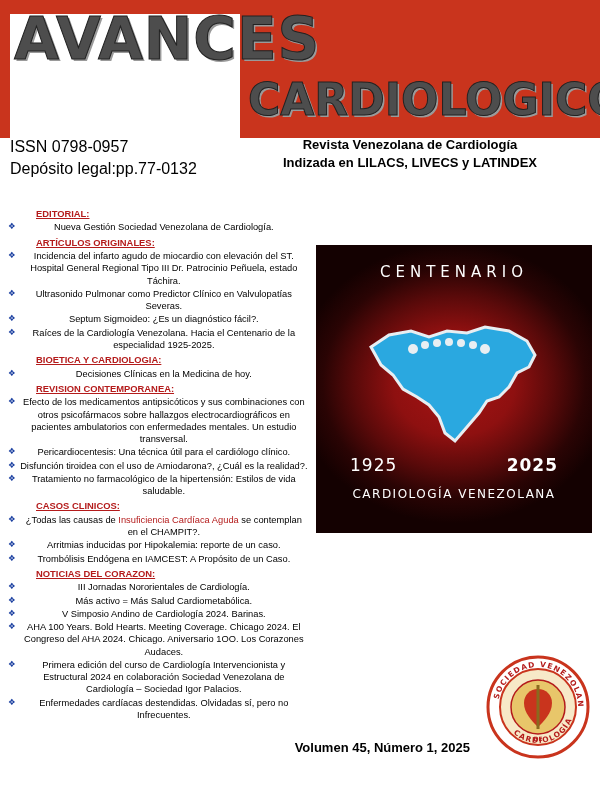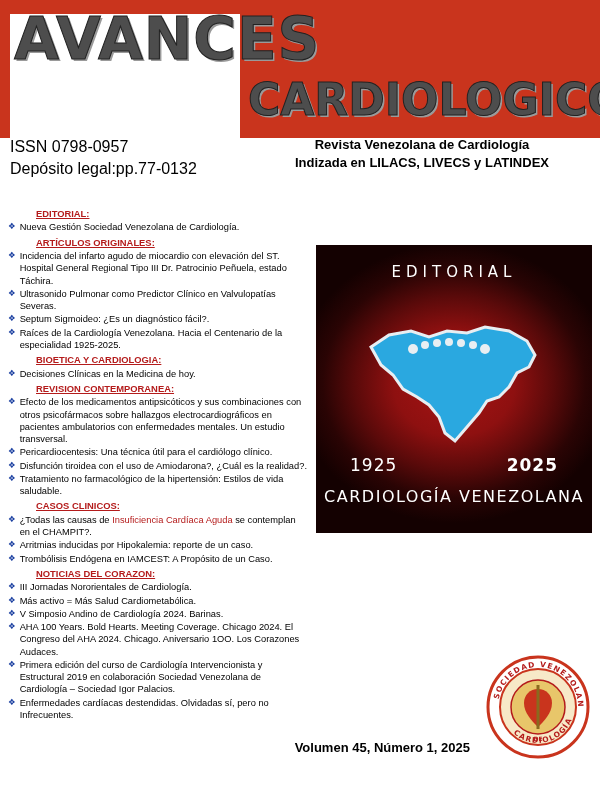--- a/index.html
+++ b/index.html
@@ -41,41 +41,41 @@
     color:#4d4d4d;
     -webkit-text-stroke:1px #222;
     text-shadow:2px 2px 0 #9a9a9a;
     line-height:1;
   }
   .issn{
     position:absolute;left:10px;top:136px;
     font-size:16px;color:#000;line-height:1.35;
   }
   .subtitle{
-    position:absolute;left:250px;top:136px;width:344px;
+    position:absolute;left:238px;top:136px;width:344px;
     text-align:center;
     font-size:13px;font-weight:bold;color:#000;line-height:1.4;
   }
   
   .content{position:absolute;left:0;top:195px;width:600px;}
   .toc{
     position:absolute;left:8px;top:10px;width:300px;
     font-size:9.3px;color:#000;line-height:1.32;
   }
   .sec-head{
     color:#b41b1b;font-weight:bold;text-decoration:underline;
     font-size:9.4px;margin-top:3px;margin-bottom:1px;padding-left:28px;
   }
   .item{
     display:flex;align-items:flex-start;margin:0 0 1px 0;
   }
   .bullet{
     color:#1a3fa0;margin-right:4px;font-size:8.5px;line-height:1.32;flex:0 0 auto;
   }
-  .item-text{flex:1 1 auto;}
+  .item-text{flex:1 1 auto;text-align:center;}
   .hl{color:#b41b1b;}
   
   .cover-art{
     position:absolute;left:316px;top:50px;width:276px;height:288px;
     background:
       radial-gradient(ellipse 160px 140px at 50% 48%, #a81414 0%, #8e1010 38%, #5a0a0a 62%, #2a0404 82%, #140101 100%),
       #140101;
     overflow:hidden;
   }
   .art-top{
@@ -90,21 +90,21 @@
   .art-year-l{
     position:absolute;left:34px;top:210px;color:#ffffff;
     font-family:"DejaVu Sans", sans-serif;font-size:17px;letter-spacing:1px;
   }
   .art-year-r{
     position:absolute;right:34px;top:210px;color:#ffffff;
     font-family:"DejaVu Sans", sans-serif;font-size:17px;letter-spacing:1px;font-weight:bold;
   }
   .art-bottom{
     position:absolute;left:0;top:242px;width:100%;text-align:center;
-    color:#ffffff;font-family:"DejaVu Sans", sans-serif;font-size:16px;letter-spacing:1.5px;
+    color:#ffffff;font-family:"DejaVu Sans", sans-serif;font-size:12px;letter-spacing:1.5px;
   }
   
   .seal{
     position:absolute;left:486px;top:655px;width:104px;height:104px;
   }
   
   .volume{
     position:absolute;left:150px;top:740px;width:320px;text-align:right;
     font-size:13px;font-weight:bold;color:#000;
   }
@@ -203,30 +203,30 @@
       <div class="item">
         <span class="bullet">❖</span>
         <span class="item-text">V Simposio Andino de Cardiología 2024. Barinas.</span>
       </div>
       <div class="item">
         <span class="bullet">❖</span>
         <span class="item-text">AHA 100 Years. Bold Hearts. Meeting Coverage. Chicago 2024.  El Congreso del AHA 2024. Chicago. Aniversario 1OO. Los Corazones Audaces.</span>
       </div>
       <div class="item">
         <span class="bullet">❖</span>
-        <span class="item-text">Primera edición del curso de Cardiología Intervencionista y Estructural 2019 en colaboración Sociedad Venezolana de Cardiología – Sociedad Igor Palacios.</span>
+        <span class="item-text">Primera edición del curso de Cardiología Intervencionista y Estructural 2024 en colaboración Sociedad Venezolana de Cardiología – Sociedad Igor Palacios.</span>
       </div>
       <div class="item">
         <span class="bullet">❖</span>
         <span class="item-text">Enfermedades cardíacas destendidas. Olvidadas sí, pero no Infrecuentes.</span>
       </div>
     </div>
 
   <div class="cover-art">
-    <div class="art-top">EDITORIAL</div>
+    <div class="art-top">CENTENARIO</div>
 
     <svg class="venezuela" viewBox="0 0 190 150">
       <path d="M12,46 L30,34 L52,30 L70,36 L88,30 L108,32 L126,26 L150,30 L168,40 L176,54
                L170,66 L158,72 L150,86 L140,96 L128,100 L120,112 L108,126 L96,140 L86,132
                L80,116 L70,104 L58,96 L44,88 L34,74 L22,64 Z" fill="#2aa8e0" stroke="#e8eef2" stroke-width="3"></path>
       <circle cx="54" cy="48" r="5" fill="#e8eef2"></circle>
       <circle cx="66" cy="44" r="4" fill="#e8eef2"></circle>
       <circle cx="78" cy="42" r="4" fill="#e8eef2"></circle>
       <circle cx="90" cy="41" r="4" fill="#e8eef2"></circle>
       <circle cx="102" cy="42" r="4" fill="#e8eef2"></circle>

